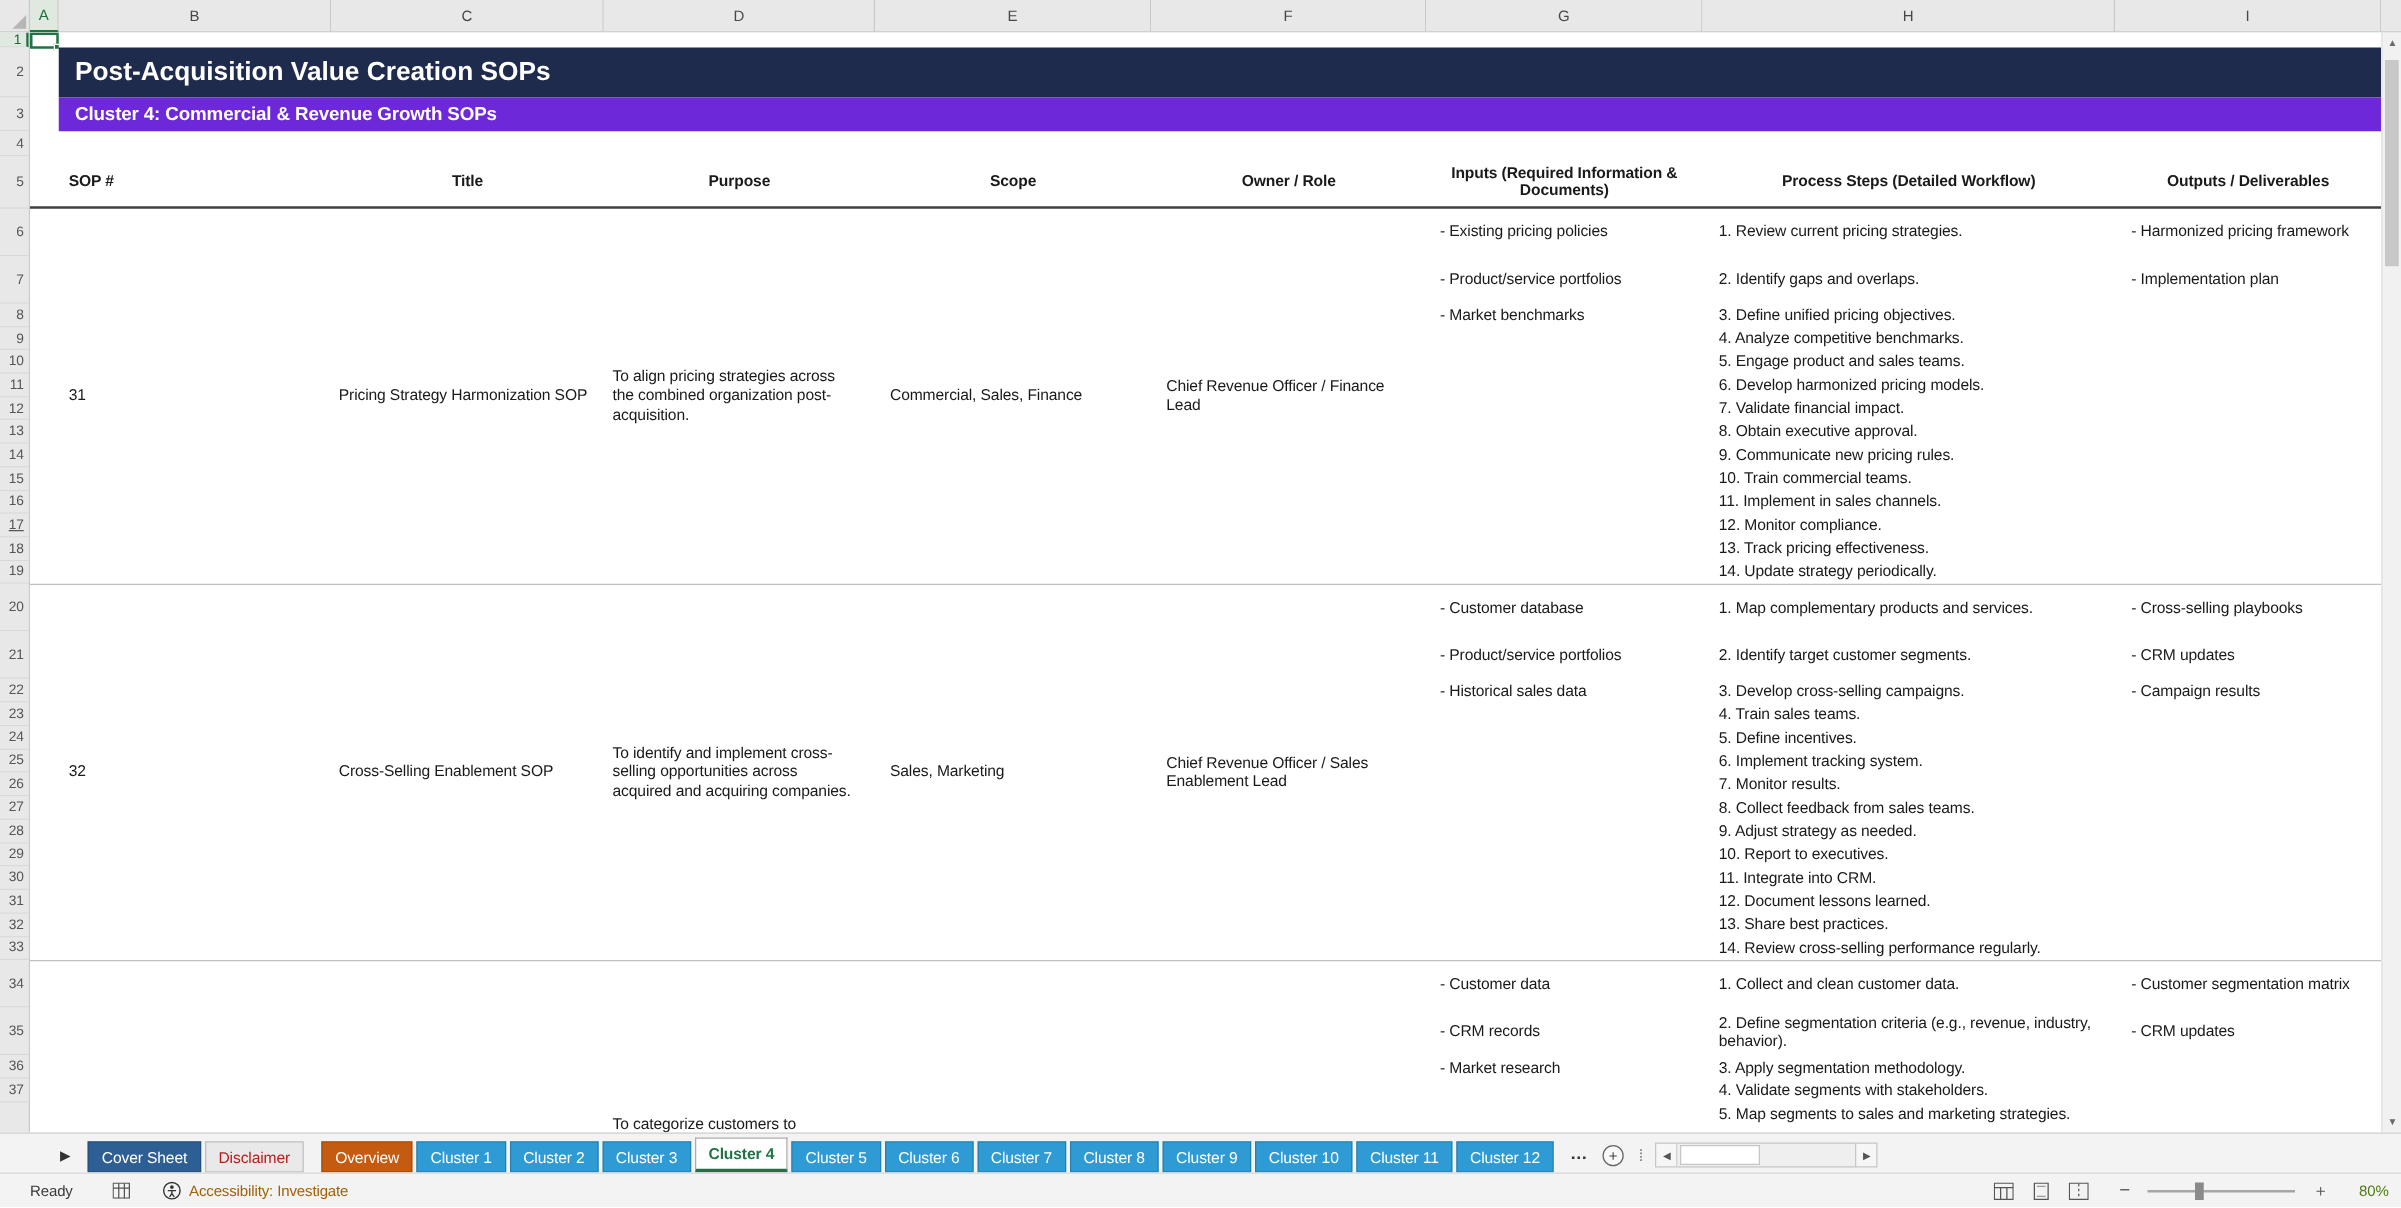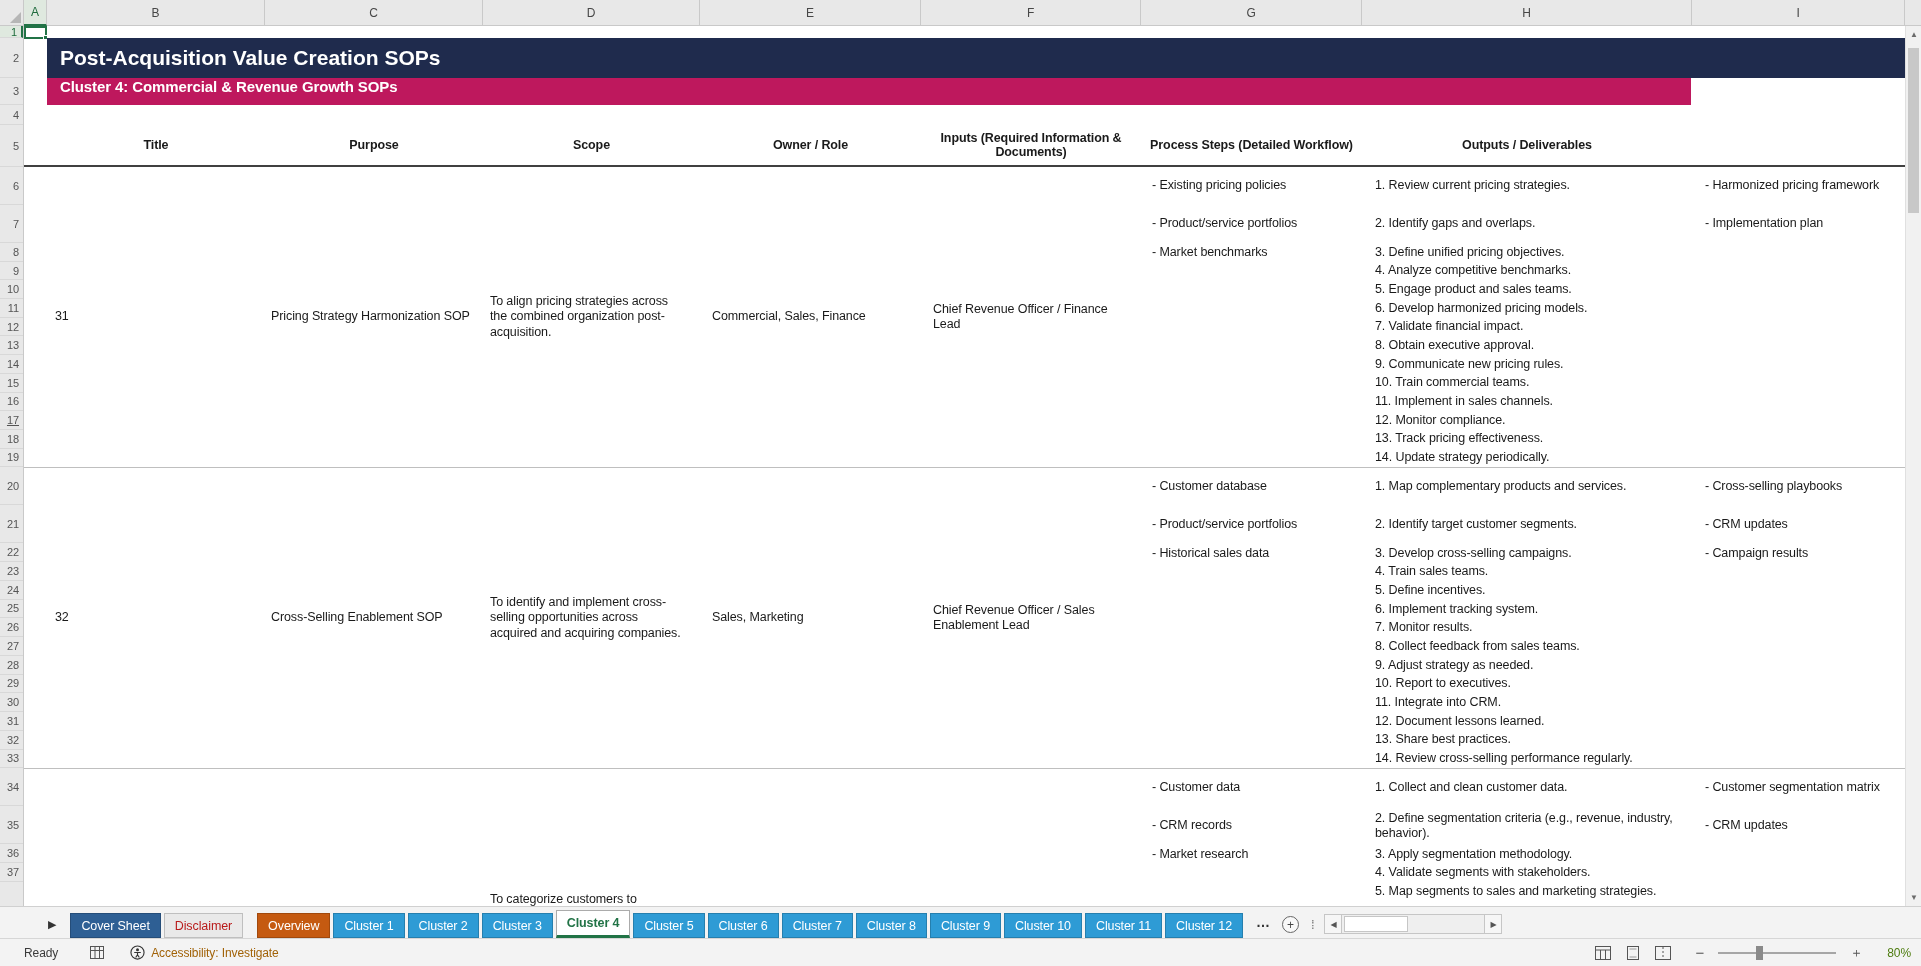--- a/index.html
+++ b/index.html
@@ -31,21 +31,21 @@
     display:flex; align-items:center; justify-content:flex-end; padding-right:4px;
     font-size:11px; color:#555; border-bottom:1px solid #D8D8D8; background:#E8E8E8;
   }
   .rowh.selected { background:#DFE9DF; color:#1E6B3C; border-right:2px solid #217346; }
   
   #content { position:absolute; left:24px; top:26px; width:1881px; height:880px; background:#fff; overflow:hidden; }
   #sel-a1 { position:absolute; left:0; top:0; width:23px; height:13px; border:2px solid #217346; background:#fff; }
   #sel-a1 .handle { position:absolute; right:-3px; bottom:-3px; width:5px; height:5px; background:#217346; border:1px solid #fff; }
   #band-title { position:absolute; left:23px; top:12px; width:1858px; height:40px; background:#1F2B4D; display:flex; align-items:center; }
   #band-title span { color:#fff; font-size:21px; font-weight:bold; padding-left:13px; letter-spacing:0; }
-  #band-sub { position:absolute; left:23px; top:52px; width:1644px; height:27px; background:#be185d; display:flex; align-items:flex-start; }
+  #band-sub { position:absolute; left:23px; top:52px; width:1858px; height:27px; background:#6d28d9; display:flex; align-items:center; }
   #band-sub span { color:#fff; font-size:15px; font-weight:bold; padding-left:13px; }
   .gridrow { display:grid; grid-template-columns:23px 218px 218px 217px 221px 220px 221px 330px 213px; }
   #headerrow { position:absolute; left:0; top:99px; width:1881px; height:42px; border-bottom:2px solid #404040; }
   .hcell { display:flex; align-items:center; justify-content:center; text-align:center; font-size:12.5px; font-weight:bold; line-height:14px; padding:0 6px; }
   .hcell.left { justify-content:flex-start; padding-left:8px; text-align:left; }
   .block { position:absolute; left:0; width:1881px; overflow:hidden; }
   #block-0 { top:141px; height:300px; }
   #block-1 { top:441px; height:301px; border-top:1px solid #BFBFBF; }
   #block-2 { top:742px; height:138px; border-top:1px solid #BFBFBF; }
   .cell { font-size:12.5px; line-height:15.5px; overflow:hidden; position:relative; }
@@ -177,20 +177,21 @@
 
     <div id="band-title">
       <span>Post-Acquisition Value Creation SOPs</span>
     </div>
     <div id="band-sub">
       <span>Cluster 4: Commercial &amp; Revenue Growth SOPs</span>
     </div>
 
     <div id="headerrow" class="gridrow">
       <div class="hcell"></div>
+      <div class="hcell left">SOP #</div>
       <div class="hcell">Title</div>
       <div class="hcell">Purpose</div>
       <div class="hcell">Scope</div>
       <div class="hcell">Owner / Role</div>
       <div class="hcell">Inputs (Required Information &amp; Documents)</div>
       <div class="hcell">Process Steps (Detailed Workflow)</div>
       <div class="hcell">Outputs / Deliverables</div>
     </div>
 
     <div id="block-0" class="block gridrow">

